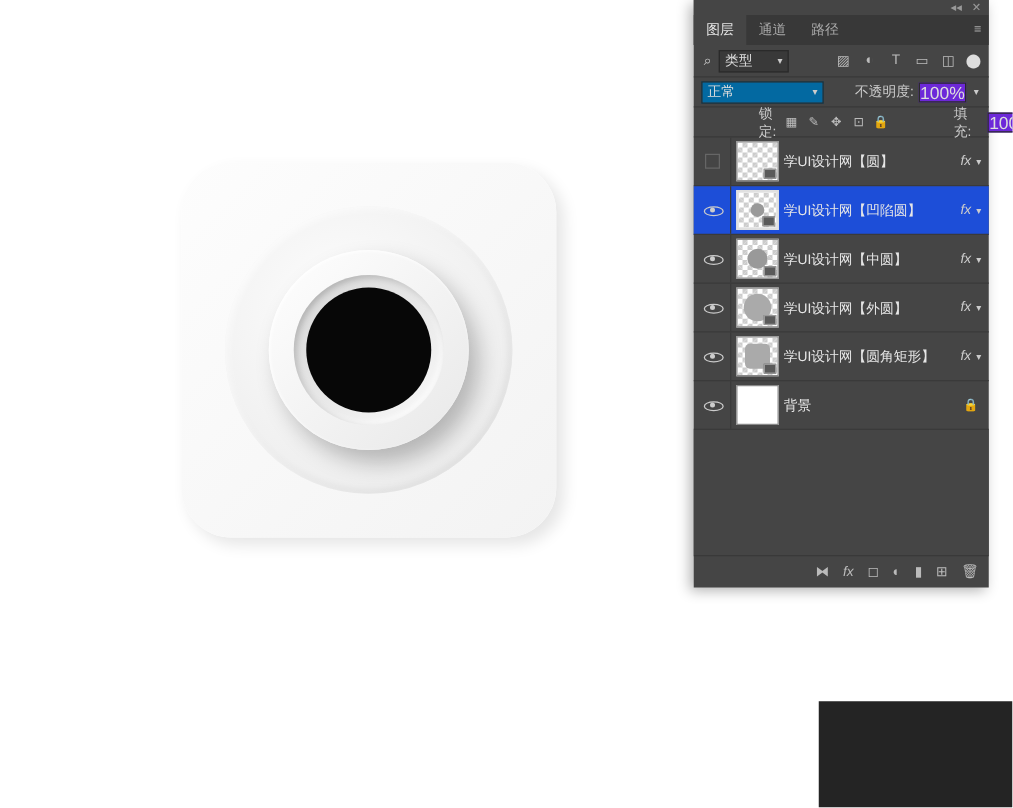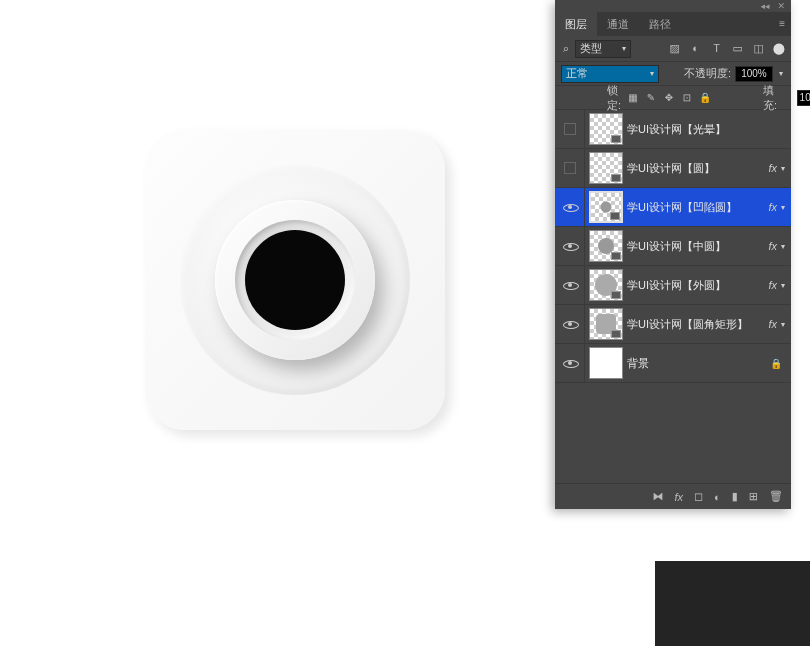--- a/index.html
+++ b/index.html
@@ -158,24 +158,24 @@
   color: #ddd;
   font-size: 11px;
   display: flex;
   align-items: center;
   justify-content: space-between;
   padding: 0 4px;
 }
 .label { color: #ccc; font-size: 11px; margin-left: 46px; }
 .percent-box {
   width: 38px; height: 16px;
-  background: #000000;
+  background: #6d28d9;
   border: 1px solid #2a2a2a;
   color: #ddd;
-  font-size: 10px;
+  font-size: 14px;
   display: flex;
   align-items: center;
   justify-content: center;
 }
 .percent-chev { color: #ccc; font-size: 8px; padding: 0 2px; }
 
 .lock-row {
   display: flex;
   align-items: center;
   height: 24px;
@@ -364,29 +364,20 @@
     </div>
     <div class="right">
       <span class="label">填充:</span>
       <div class="percent-box">100%</div>
       <span class="percent-chev">▾</span>
     </div>
   </div>
 
   <div class="layer-list">
 
-    <div class="layer">
-      <div class="vis-col">
-          <div class="vis-empty"></div>
-        </div>
-      <div class="thumb thumb-checker">
-          <div class="shape-badge"></div>
-        </div>
-      <div class="layer-name">学UI设计网【光晕】</div>
-    </div>
 
     <div class="layer">
       <div class="vis-col">
           <div class="vis-empty"></div>
         </div>
       <div class="thumb thumb-checker">
           <div class="shape-badge"></div>
         </div>
       <div class="layer-name">学UI设计网【圆】</div>
       <span class="fx-badge">fx</span>

